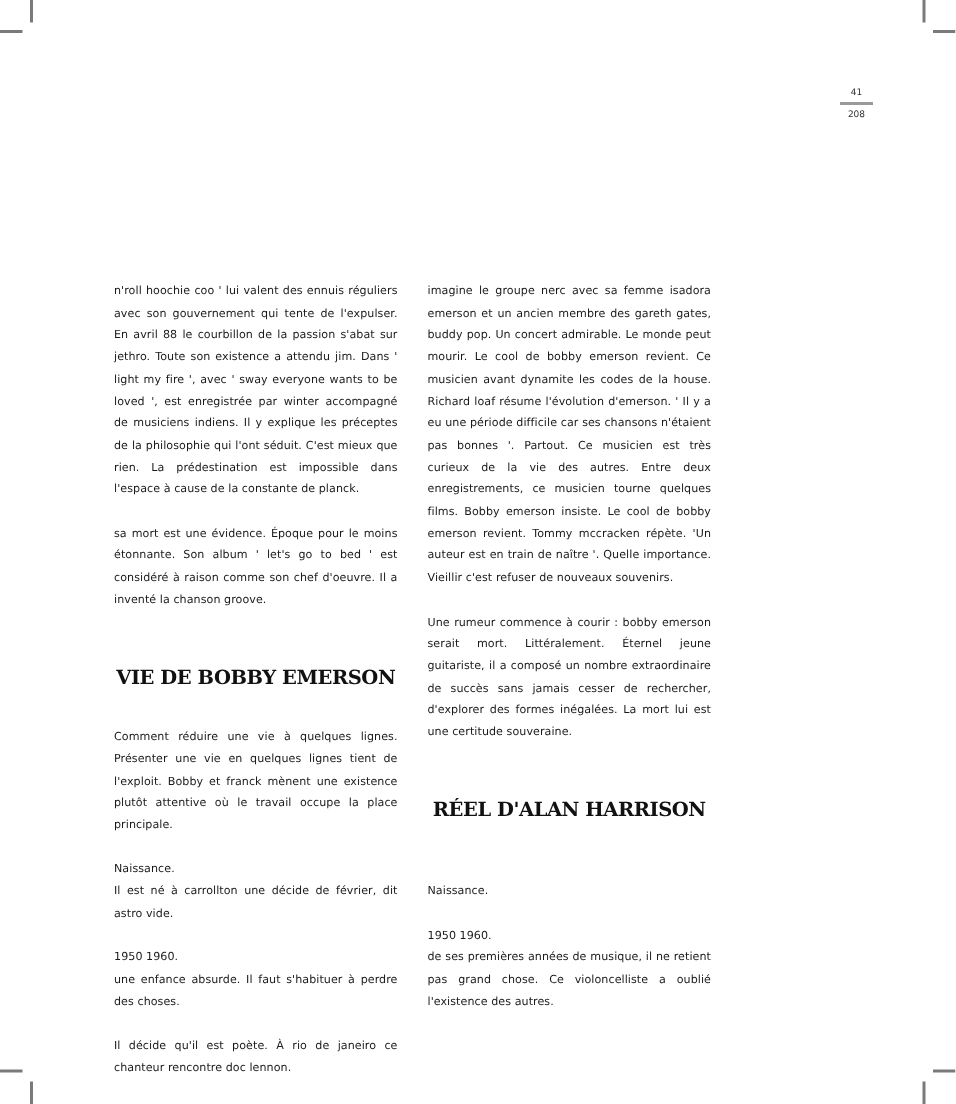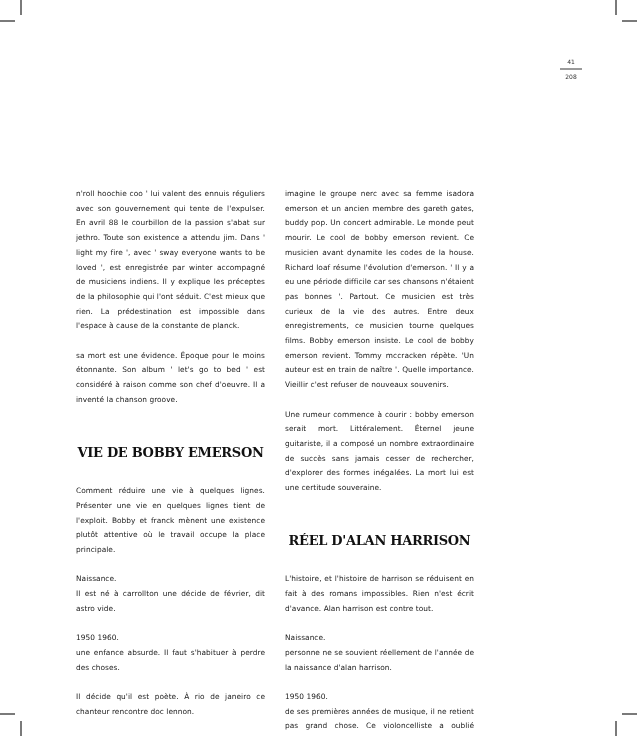--- a/index.html
+++ b/index.html
@@ -55,21 +55,19 @@
 </div>
 
 <div class="col right">
   <p>imagine le groupe nerc avec sa femme isadora emerson et un ancien membre des gareth gates, buddy pop. Un concert admirable. Le monde peut mourir. Le cool de bobby emerson revient. Ce musicien avant dynamite les codes de la house. Richard loaf résume l'évolution d'emerson. ' Il y a eu une période difficile car ses chansons n'étaient pas bonnes '. Partout. Ce musicien est très curieux de la vie des autres. Entre deux enregistrements, ce musicien tourne quelques films. Bobby emerson insiste. Le cool de bobby emerson revient. Tommy mccracken répète. 'Un auteur est en train de naître '. Quelle importance. Vieillir c'est refuser de nouveaux souvenirs.</p>
   <div class="gap"></div>
   <p>Une rumeur commence à courir : bobby emerson serait mort. Littéralement. Éternel jeune guitariste, il a composé un nombre extraordinaire de succès sans jamais cesser de rechercher, d'explorer des formes inégalées. La mort lui est une certitude souveraine.</p>
   <div class="gap"></div>
   <div class="hgap"></div>
   <h2>RÉEL D'ALAN HARRISON</h2>
   <div class="hgap"></div>
-  <p>L'histoire, et l'histoire de harrison se réduisent en fait à des romans impossibles. Rien n'est écrit d'avance. Alan harrison est contre tout.</p>
   <div class="gap"></div>
   <p>Naissance.</p>
-  <p>personne ne se souvient réellement de l'année de la naissance d'alan harrison.</p>
   <div class="gap"></div>
   <p>1950 1960.</p>
   <p>de ses premières années de musique, il ne retient pas grand chose. Ce violoncelliste a oublié l'existence des autres.</p>
 
 </div>
 
 </body></html>

